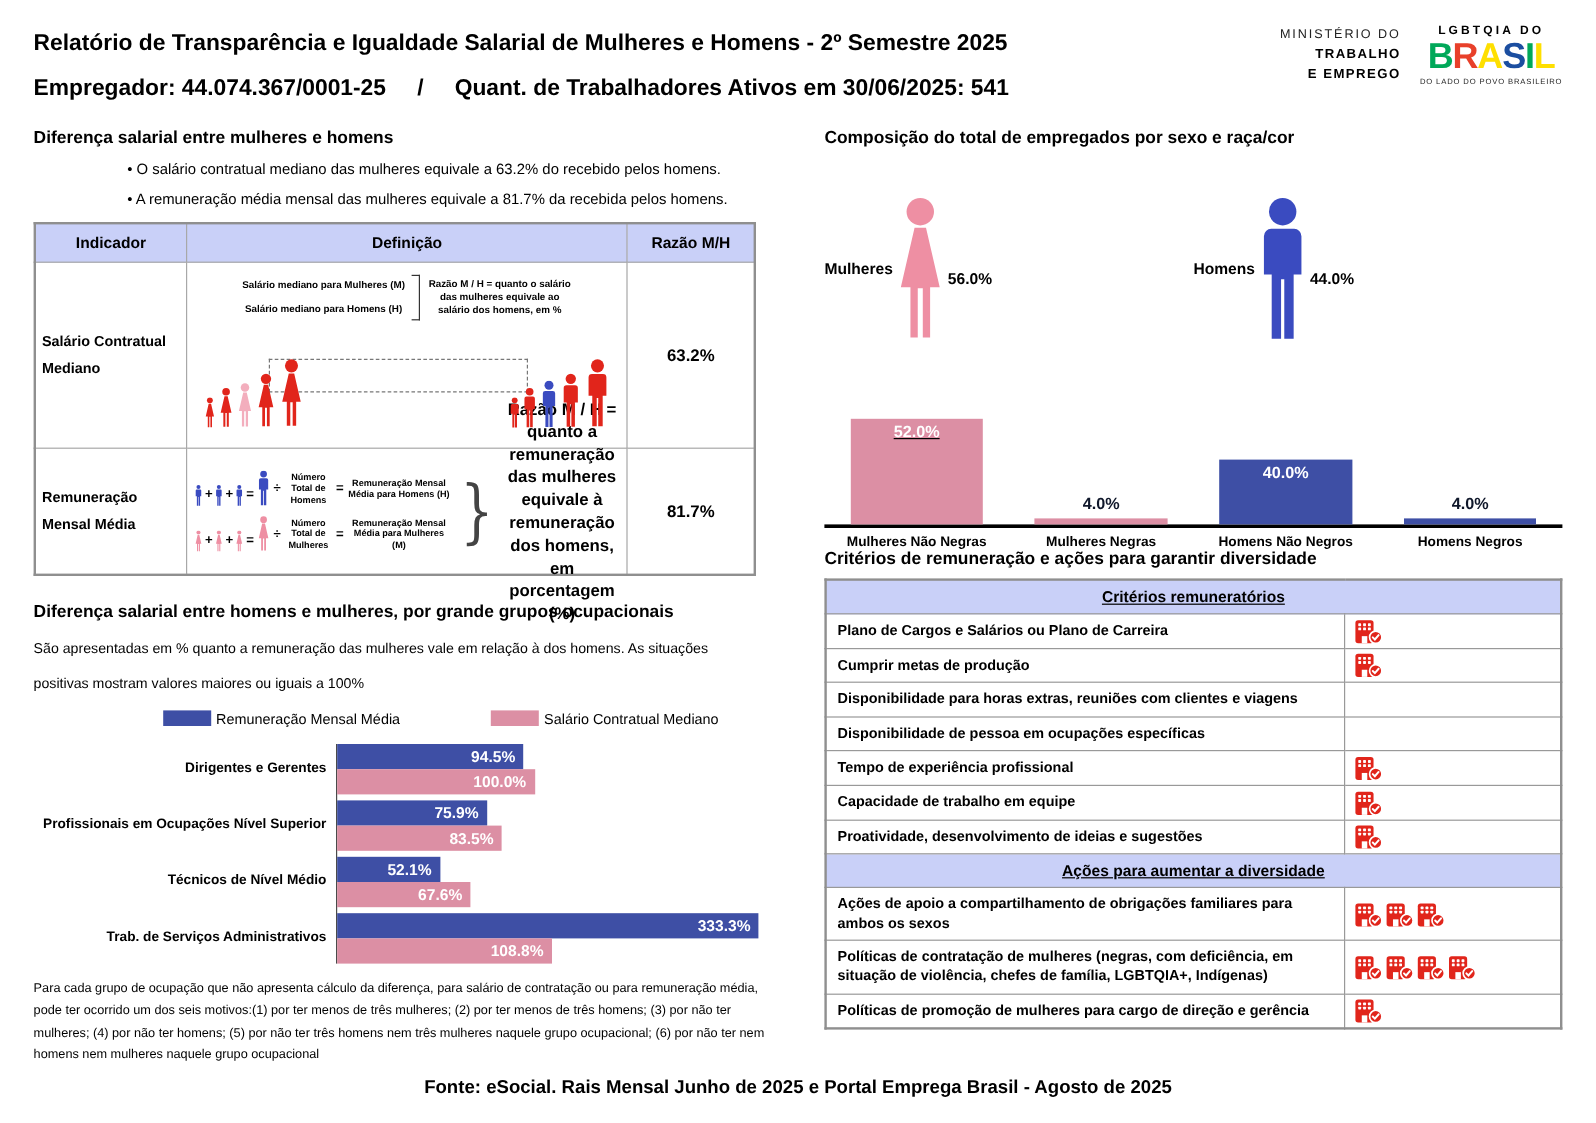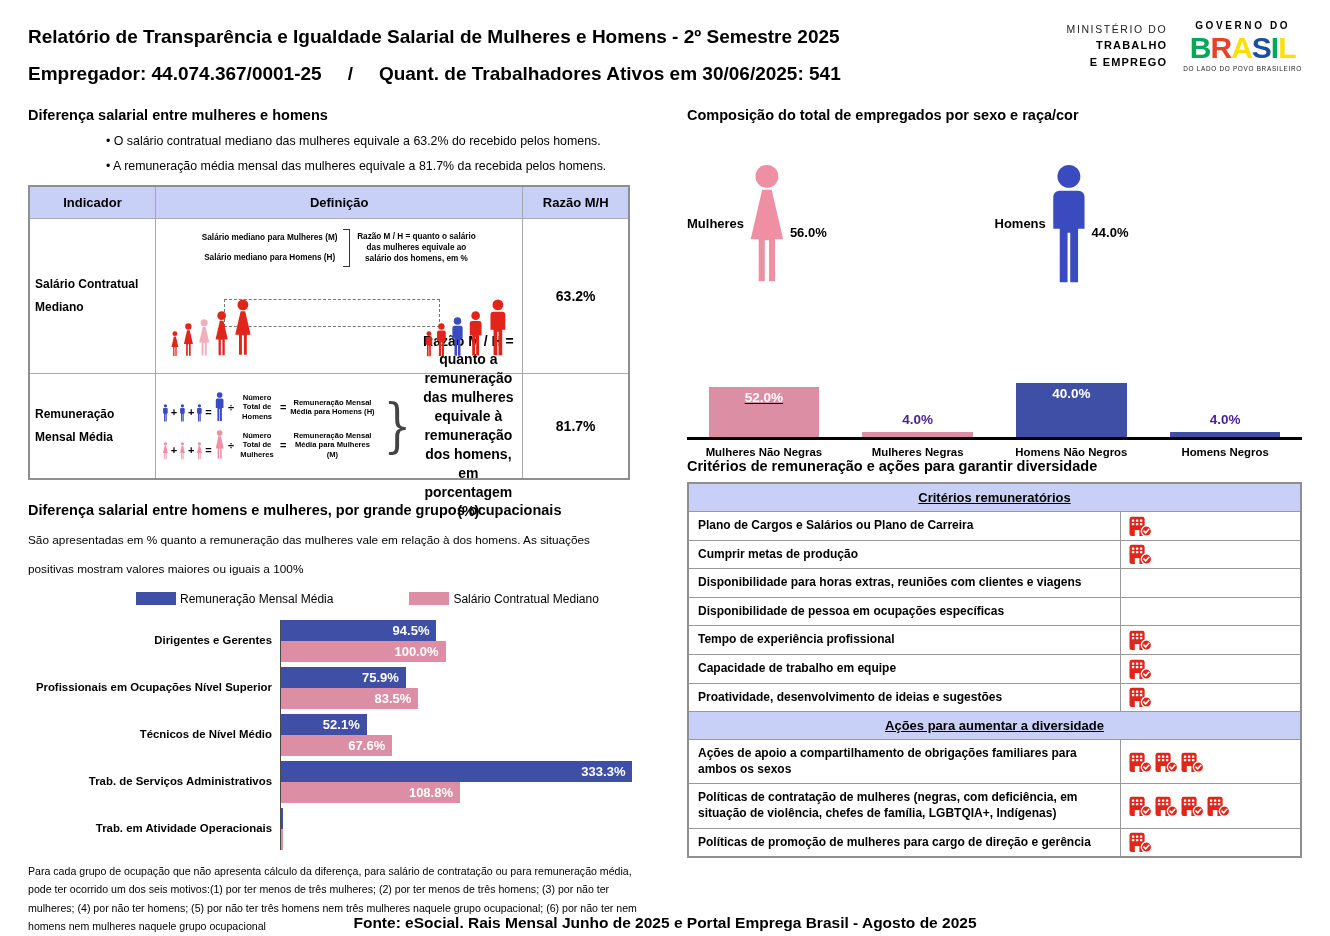--- a/index.html
+++ b/index.html
@@ -81,34 +81,34 @@
   .pictos{display:flex;margin-top:8px;height:192px;}
   .pgroup{width:50%;display:flex;flex-direction:row;align-items:center;}
   .plabel{font-size:13px;font-weight:bold;margin-bottom:8px;}
   .ppct{font-size:13px;font-weight:bold;margin-top:10px;}
 
   .vchart-wrap{margin-top:34px;}
   .vchart{display:flex;align-items:flex-end;height:80px;border-bottom:3px solid #000;}
   .vslot{flex:1;display:flex;flex-direction:column;align-items:center;justify-content:flex-end;}
   .vbar{width:72%;}
   .vval-in{color:#fff;font-weight:bold;font-size:13.5px;text-align:center;padding-top:3px;}
-  .vval-out{color:#4c1d95;font-weight:bold;font-size:13.5px;margin-bottom:5px;}
+  .vval-out{color:#0f172a;font-weight:bold;font-size:13.5px;margin-bottom:5px;}
   .vlabels{display:flex;}
   .vcat{flex:1;text-align:center;font-weight:bold;font-size:11.4px;padding-top:6px;}
 
   .crit-title{margin-top:20px;}
   table.crit-table{border-collapse:collapse;width:100%;margin-top:8px;}
   table.crit-table td{border:1.4px solid #999;}
   table.crit-table{border:2px solid #8f8f8f;}
   td.crit-head{background:#c9d0f8;font-weight:bold;font-size:13px;text-align:center;padding:6px 4px;text-decoration:underline;}
   td.crit-label{font-weight:bold;font-size:12px;padding:6px 9px;line-height:1.3;}
   td.crit-icons{width:165px;padding:2px 7px;}
   td.crit-icons svg{margin-right:1px;vertical-align:middle;}
 
-  footer{position:absolute;left:0;right:0;bottom:4px;text-align:center;}
+  footer{position:absolute;left:0;right:0;bottom:20px;text-align:center;}
   footer div{font-size:15.5px;font-weight:bold;}
 </style>
 </head>
 <body>
 
 <div class="page">
 
   <header>
     <div class="hleft">
       <div class="title1">Relatório de Transparência e Igualdade Salarial de Mulheres e Homens - 2º Semestre 2025</div>
@@ -116,21 +116,21 @@
         <span>Empregador: 44.074.367/0001-25</span><span class="sep">/</span><span>Quant. de Trabalhadores Ativos em 30/06/2025: 541</span>
       </div>
     </div>
     <div class="hright">
       <div class="ministry">
         <div class="m1">MINISTÉRIO DO</div>
         <div class="m2">TRABALHO</div>
         <div class="m2">E EMPREGO</div>
       </div>
       <div class="govbr">
-        <div class="g1">GOVERNO DO</div>
+        <div class="g1">LGBTQIA DO</div>
         <div class="g2" id="brasil-word"><span style="color:#00A859">B</span><span style="color:#E8402A">R</span><span style="color:#FEDF00">A</span><span style="color:#1B4EA0">S</span><span style="color:#00A859">I</span><span style="color:#FEDF00">L</span></div>
         <div class="g3">DO LADO DO POVO BRASILEIRO</div>
       </div>
     </div>
   </header>
 
   <main>
 
     <section class="col-left">
       <h2 class="sec">Diferença salarial entre mulheres e homens</h2>
@@ -330,27 +330,20 @@
             <div class="hlabel">Trab. de Serviços Administrativos</div>
             <div class="hbarzone">
               <div class="hbar" style="background: rgb(62, 79, 165); width: 97.09%;">
                 <span class="hval">333.3%</span>
               </div>
               <div class="hbar" style="background: rgb(220, 143, 164); width: 49.45%;">
                 <span class="hval">108.8%</span>
               </div>
             </div>
           </div>
-          <div class="hrow">
-            <div class="hlabel">Trab. em Atividade Operacionais</div>
-            <div class="hbarzone">
-              <div class="hbar" style="background: rgb(62, 79, 165); width: 2px;"></div>
-              <div class="hbar" style="background: rgb(220, 143, 164); width: 2px;"></div>
-            </div>
-          </div>
         </div>
       <p class="footnote">Para cada grupo de ocupação que não apresenta cálculo da diferença, para salário de contratação ou para remuneração média, pode ter ocorrido um dos seis motivos:(1) por ter menos de três mulheres; (2) por ter menos de três homens; (3) por não ter mulheres; (4) por não ter homens; (5) por não ter três homens nem três mulheres naquele grupo ocupacional; (6) por não ter nem homens nem mulheres naquele grupo ocupacional</p>
     </section>
 
     <section class="col-right">
       <h2 class="sec">Composição do total de empregados por sexo e raça/cor</h2>
 
       <div class="pictos">
         <div class="pgroup">
           <div class="plabel">Mulheres</div>
@@ -366,21 +359,21 @@
                 <circle cx="12" cy="6.5" r="6" fill="#3A4BC0"></circle>
                 <path fill="#3A4BC0" d="M7 14 h10 a3.2 3.2 0 0 1 3.2 3.2 V34 h-3.4 v28 h-4.1 V36 h-1.4 v26 H7.2 V34 H3.8 V17.2 A3.2 3.2 0 0 1 7 14 z"></path>
               </svg></div>
           <div class="ppct">44.0%</div>
         </div>
       </div>
 
       <div class="vchart-wrap">
         <div class="vchart" id="comp-chart">
             <div class="vslot">
-              <div class="vbar" style="height: 50px; background: rgb(220, 143, 164); text-decoration: underline;">
+              <div class="vbar" style="height: 88px; background: rgb(220, 143, 164); text-decoration: underline;">
                 <div class="vval-in">52.0%</div>
               </div>
             </div>
             <div class="vslot">
               <div class="vval-out">4.0%</div>
               <div class="vbar" style="height: 5.4px; background: rgb(220, 143, 164);"></div>
             </div>
             <div class="vslot">
               <div class="vbar" style="height: 53.8px; background: rgb(62, 79, 165);">
                 <div class="vval-in">40.0%</div>

